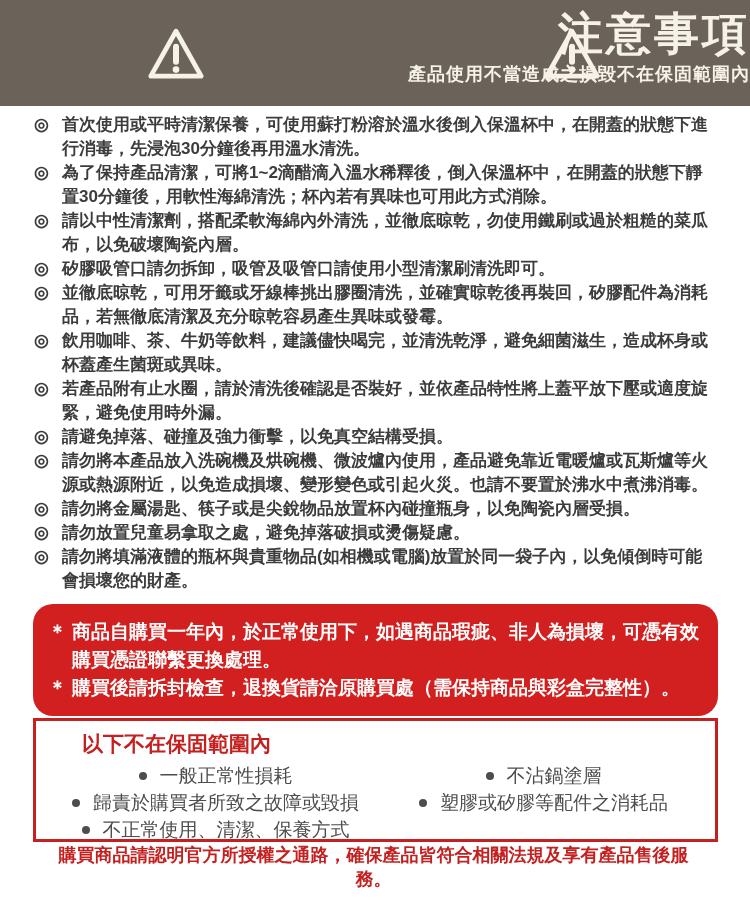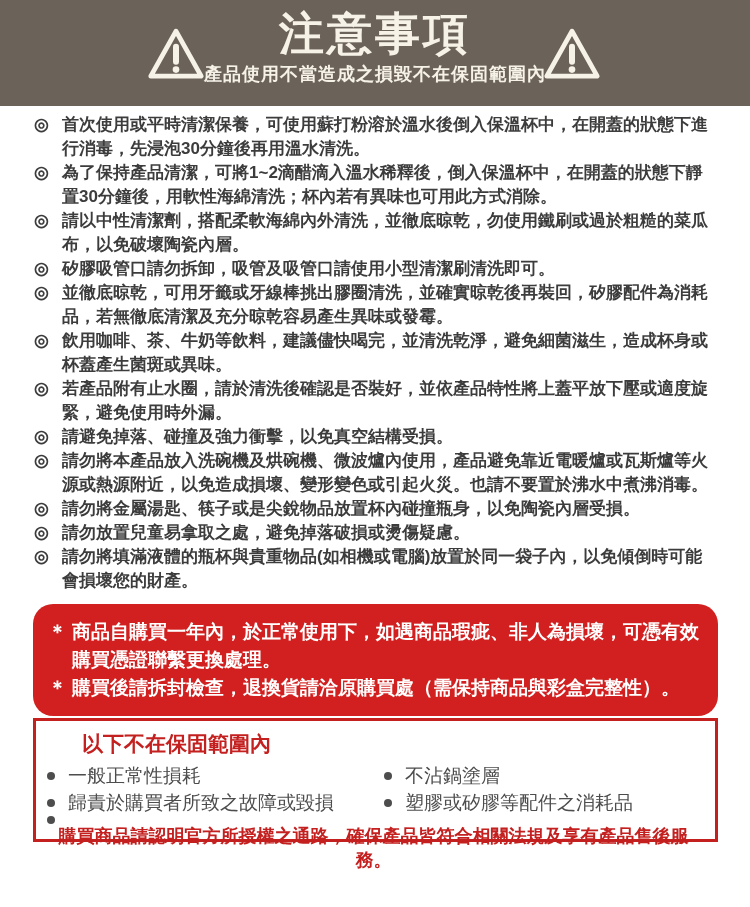--- a/index.html
+++ b/index.html
@@ -10,21 +10,21 @@
     font-family:"Liberation Sans", sans-serif;
     overflow:hidden;
   }
 
   
   .notice-header {
     position:relative;
     height:106px;
     background:#6b6359;
     color:#f6f2e8;
-    text-align:center;
+    text-align:right;
   }
   .page-title {
     font-family:"DejaVu Serif", serif;
     font-weight:bold;
     font-size:45px;
     line-height:50px;
     padding-top:9px;
     letter-spacing:3px;
     margin:0;
   }
@@ -93,20 +93,21 @@
   .exclusions-cols { display:flex; }
   .excl-col { display:flex; flex-direction:column; }
   .excl-col.left  { width:337px; padding-left:3px; }
   .excl-col.right { flex:1; }
   .excl-item {
     display:flex;
     align-items:center;
     font-size:19px;
     line-height:27px;
     color:#4d4d4d;
+    justify-content:center;
   }
   .bullet-dot {
     flex:none;
     width:8px; height:8px;
     border-radius:50%;
     background:#4d4d4d;
     margin-right:13px;
   }
   .channel-notice {
     text-align:center;
@@ -210,20 +211,21 @@
         <div class="excl-item">
             <span class="bullet-dot"></span>
             <span>一般正常性損耗</span>
           </div>
         <div class="excl-item">
             <span class="bullet-dot"></span>
             <span>歸責於購買者所致之故障或毀損</span>
           </div>
         <div class="excl-item">
             <span class="bullet-dot"></span>
+            <span>不正常使用、清潔、保養方式</span>
           </div>
       </div>
       <div class="excl-col right">
         <div class="excl-item">
             <span class="bullet-dot"></span>
             <span>不沾鍋塗層</span>
           </div>
         <div class="excl-item">
             <span class="bullet-dot"></span>
             <span>塑膠或矽膠等配件之消耗品</span>

